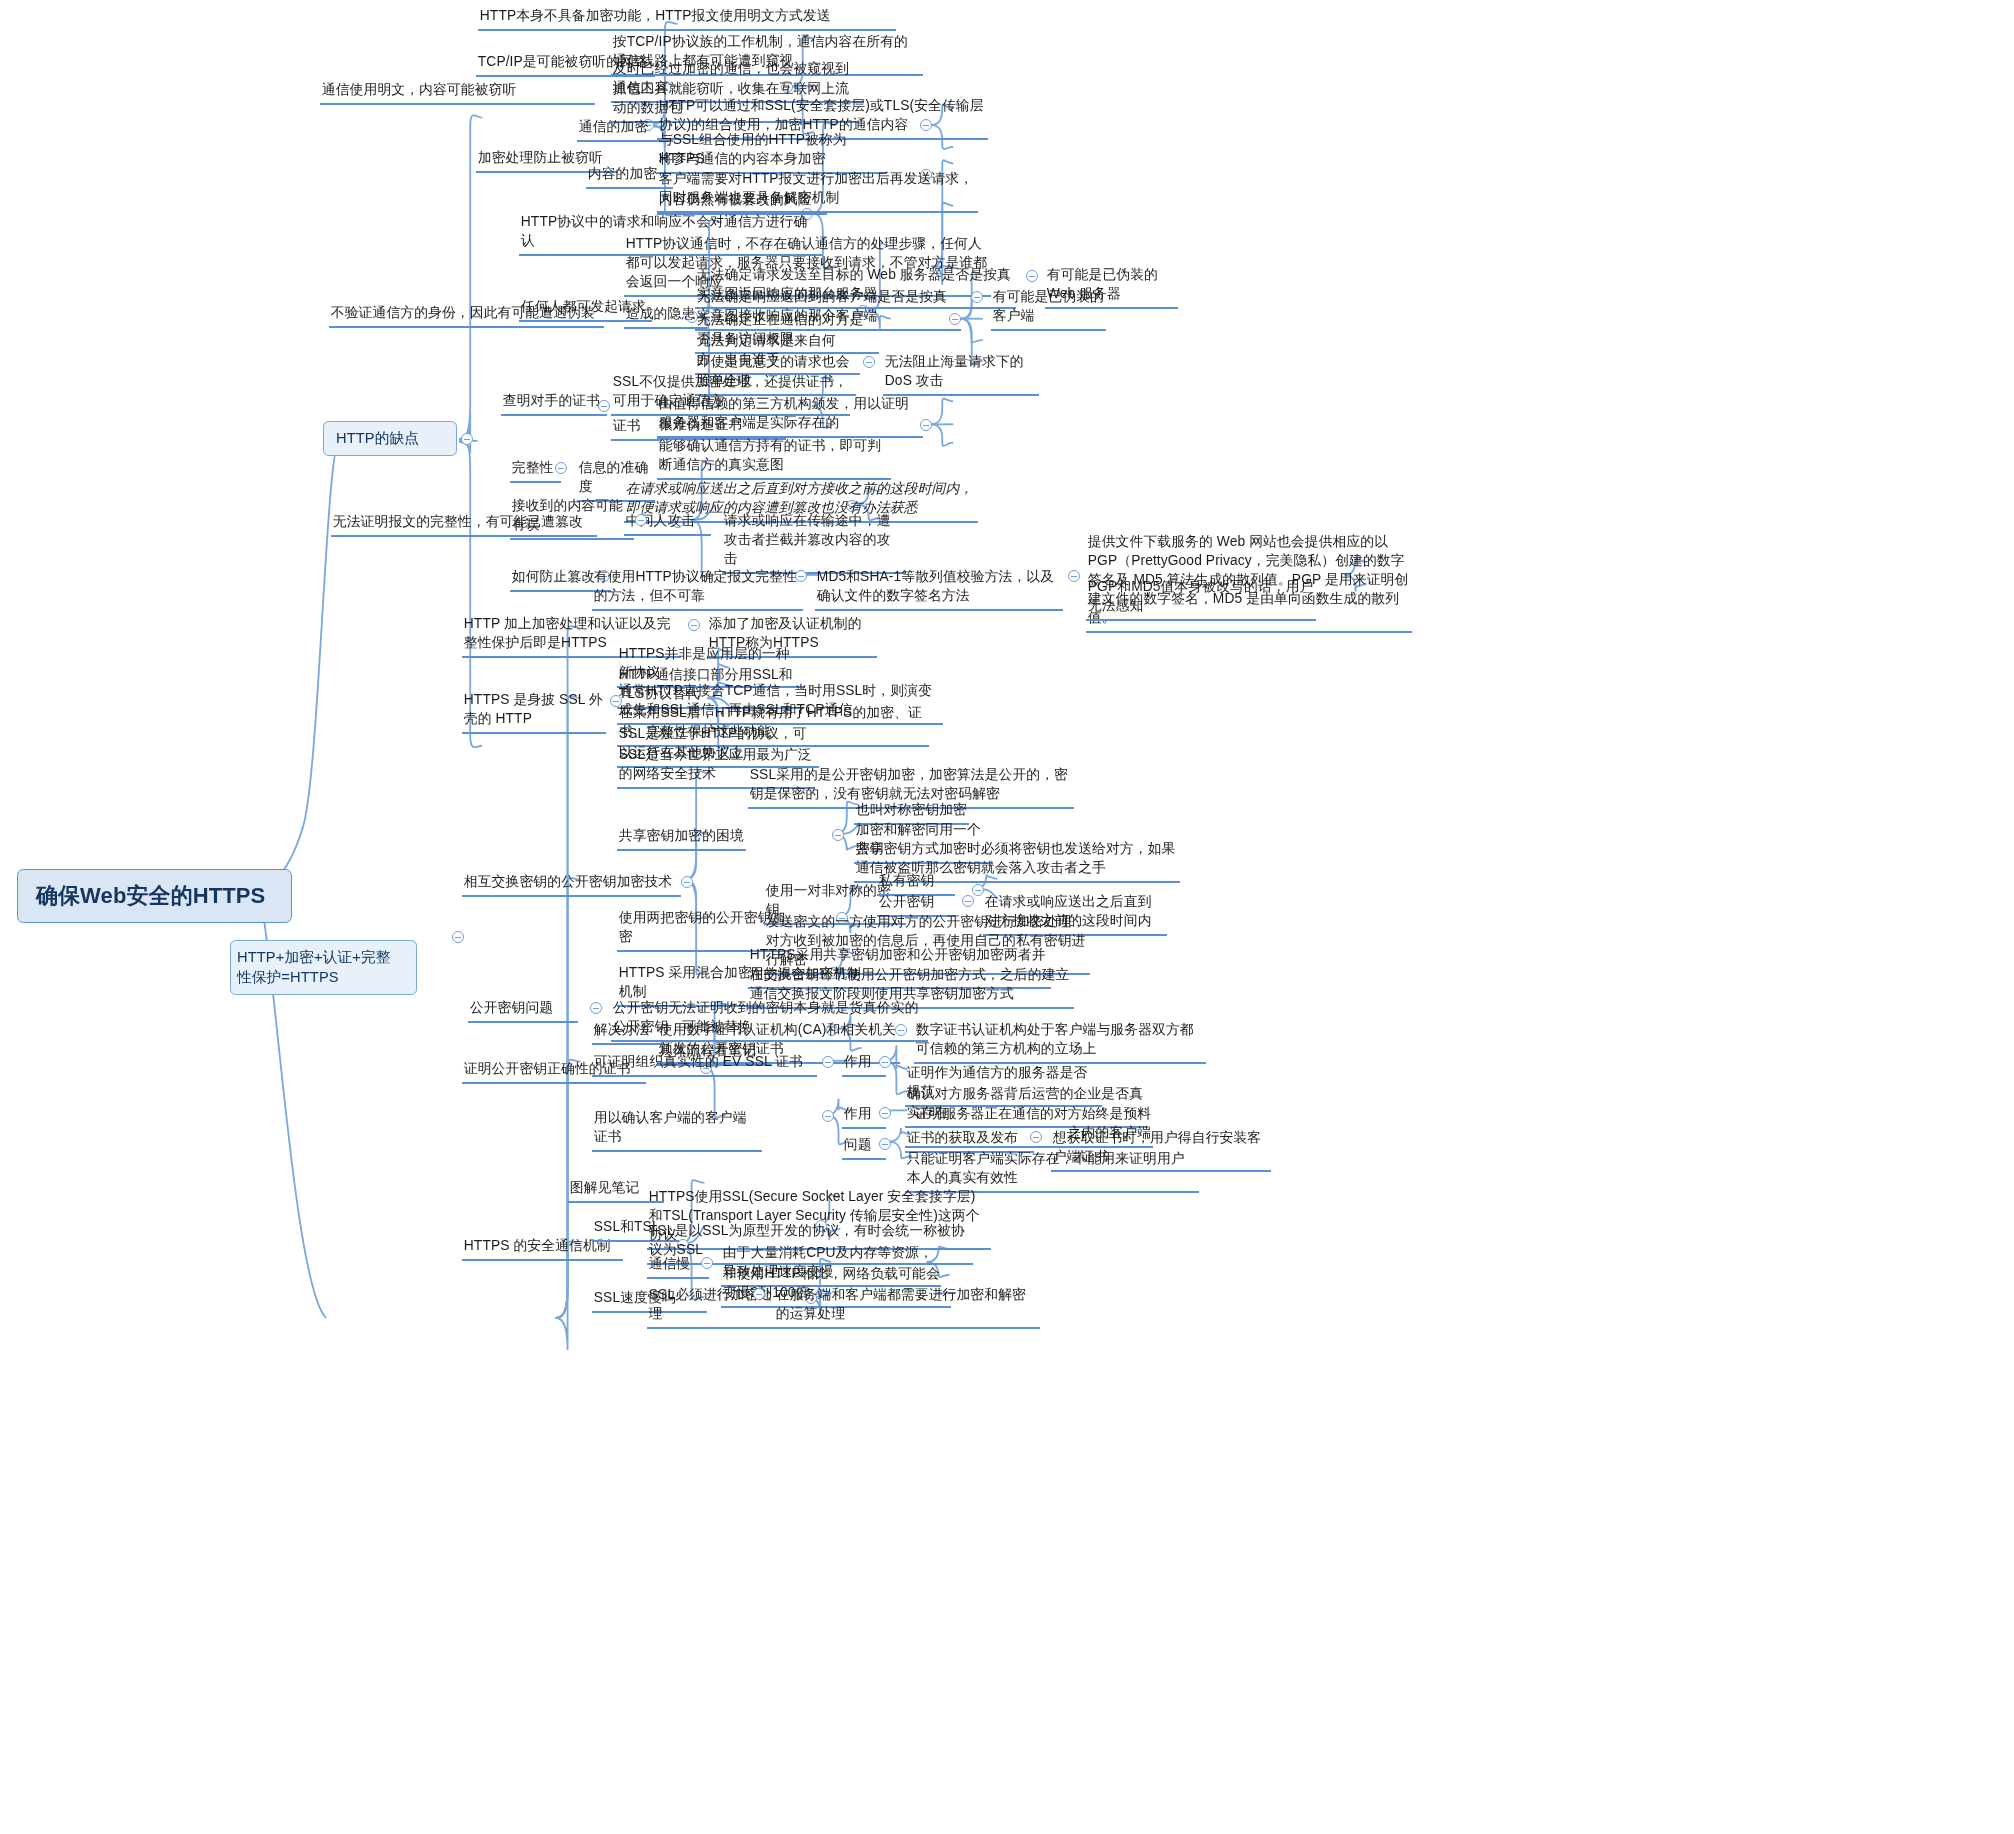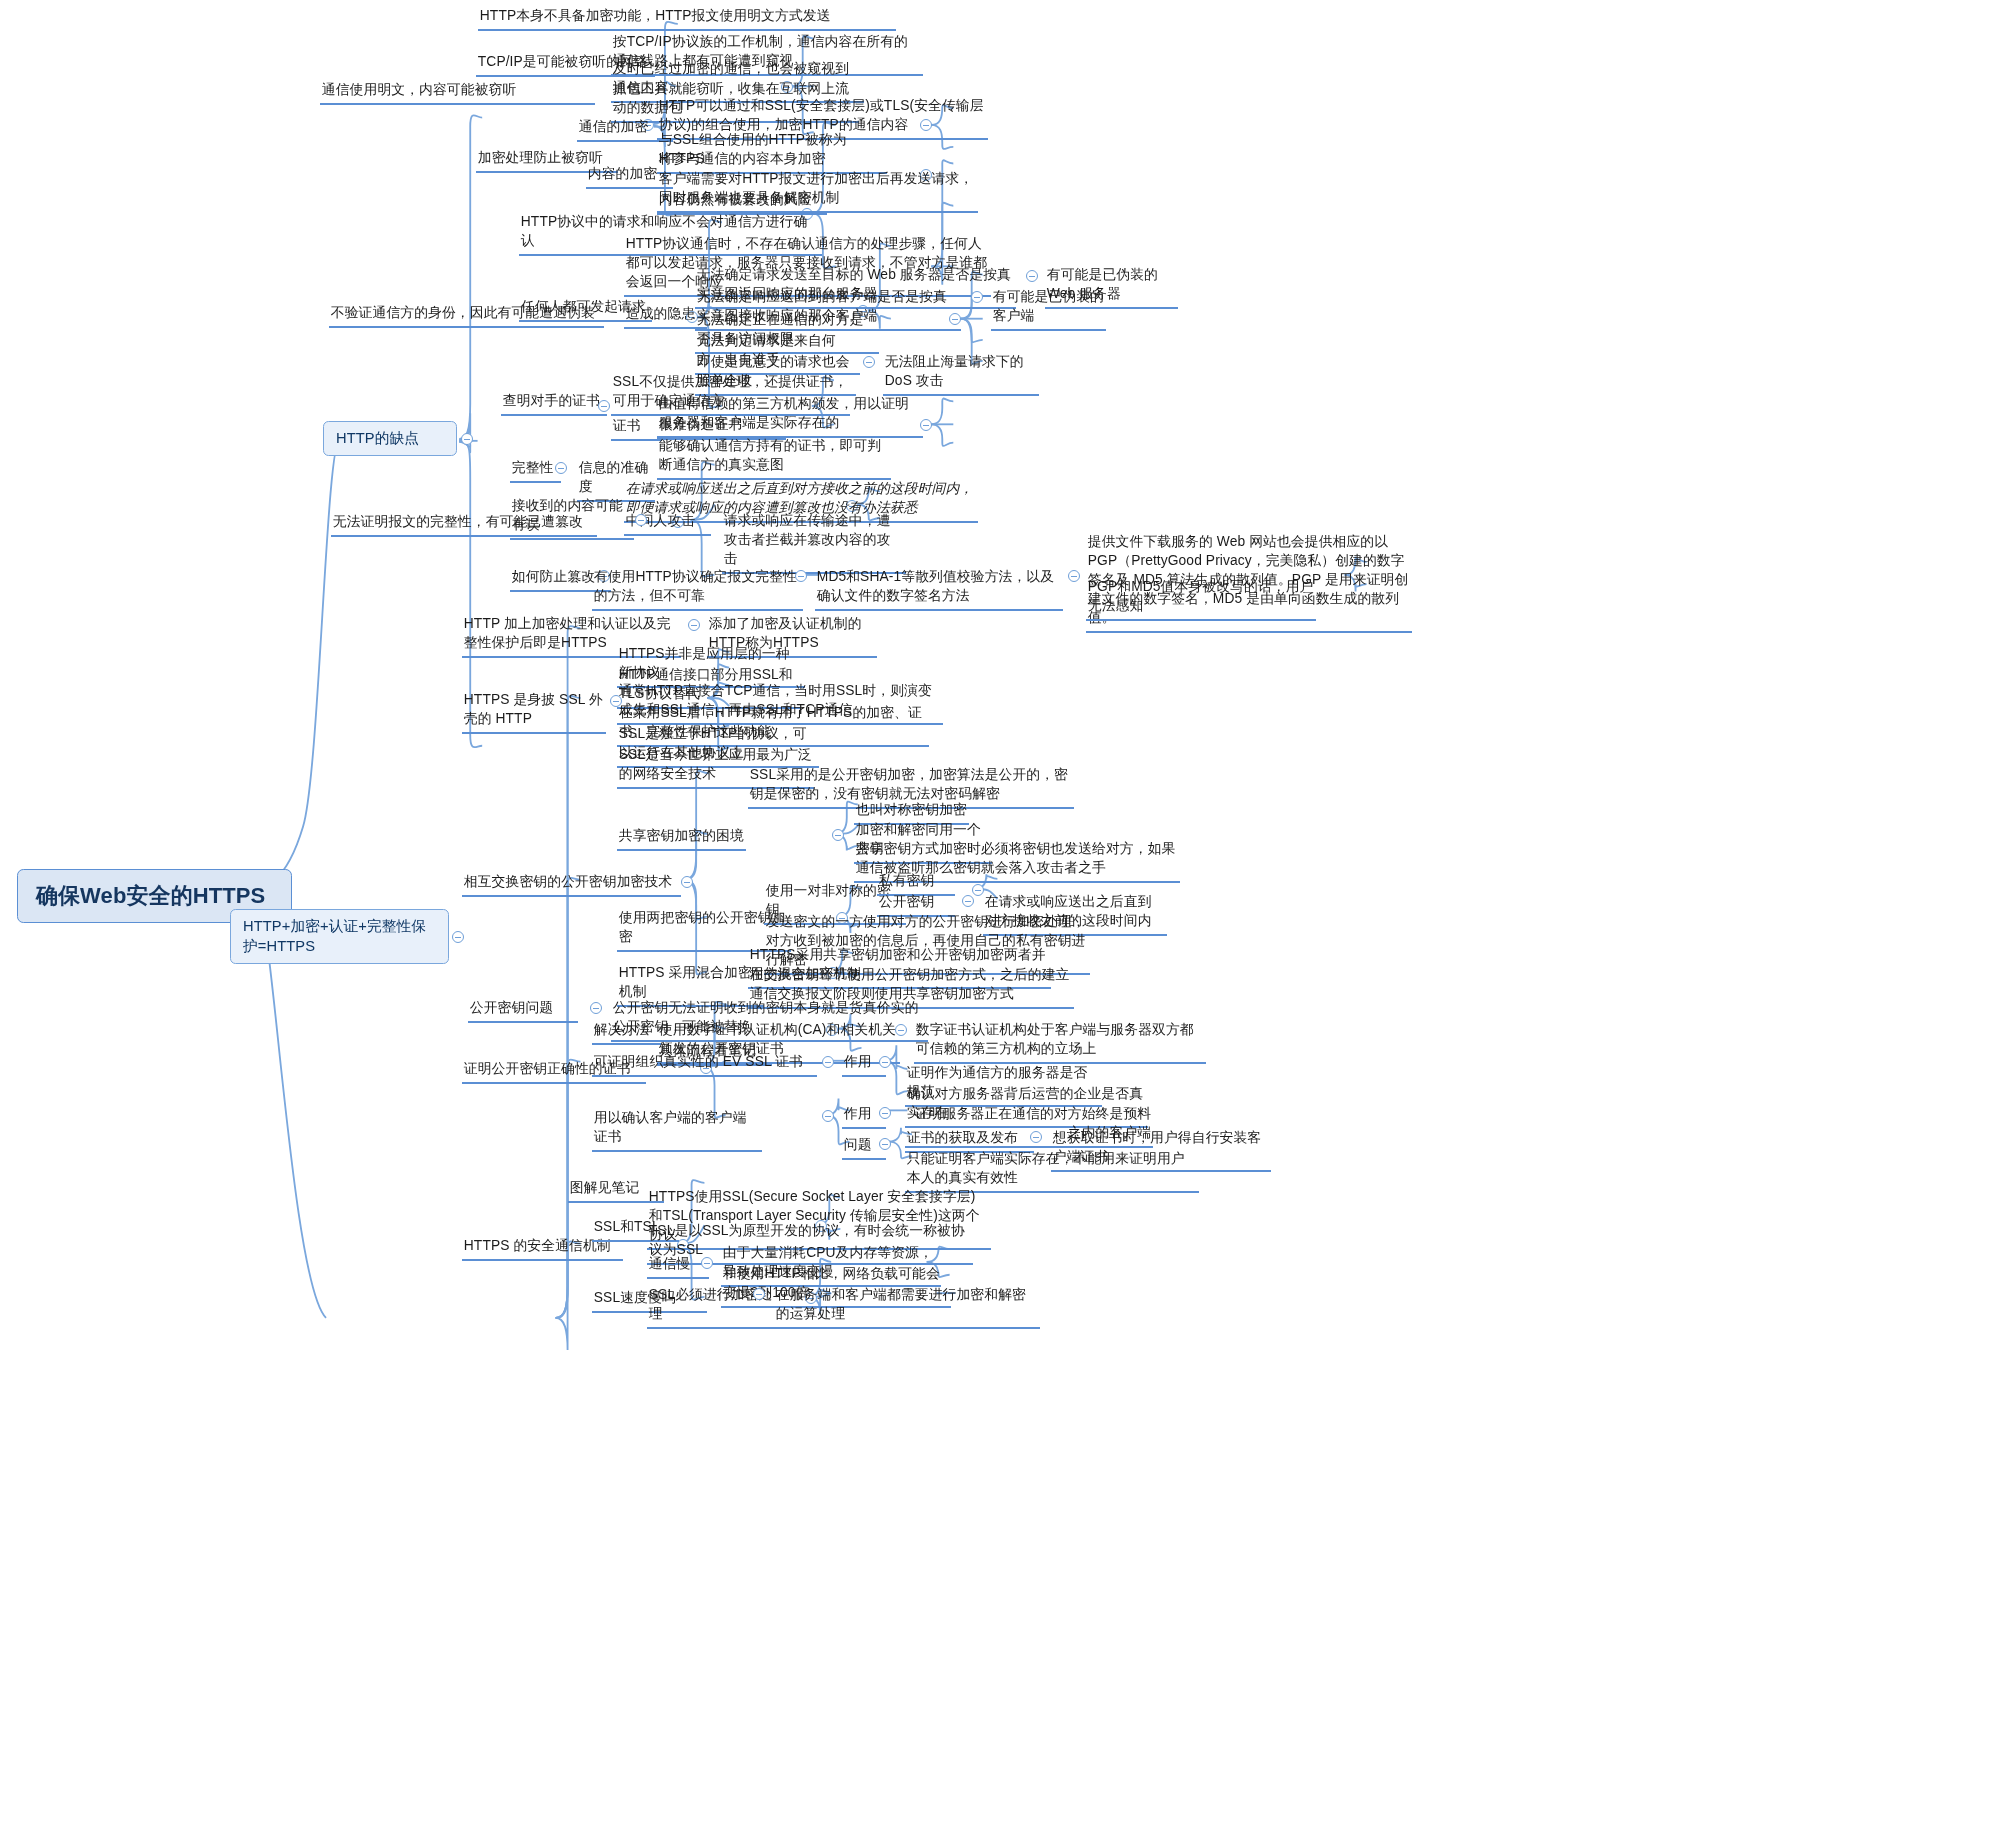--- a/index.html
+++ b/index.html
@@ -282,21 +282,21 @@
 
   <div class="node" style="left:510px;top:566px;width:101px;">如何防止篡改</div>
   <span class="tog" style="left:598px;top:570px;"></span>
   <div class="node" style="left:592px;top:566px;width:211px;">有使用HTTP协议确定报文完整性的方法，但不可靠</div>
   <span class="tog" style="left:795px;top:570px;"></span>
   <div class="node" style="left:815px;top:566px;width:248px;">MD5和SHA-1等散列值校验方法，以及确认文件的数字签名方法</div>
   <span class="tog" style="left:1068px;top:570px;"></span>
   <div class="node" style="left:1086px;top:531px;width:326px;">提供文件下载服务的 Web 网站也会提供相应的以 PGP（PrettyGood Privacy，完美隐私）创建的数字签名及 MD5 算法生成的散列值。PGP 是用来证明创建文件的数字签名，MD5 是由单向函数生成的散列值。</div>
   <div class="node" style="left:1086px;top:576px;width:230px;">PGP和MD5值本身被改写的话，用户无法感知</div>
 
-  <div class="node lvl1" style="left:230px;top:909px;width:219px;">HTTP+加密+认证+完整性保护=HTTPS</div>
+  <div class="node lvl1" style="left:230px;top:940px;width:187px;padding-left:6px;">HTTP+加密+认证+完整性保护=HTTPS</div>
   <span class="tog" style="left:452px;top:931px;"></span>
 
   <div class="node" style="left:462px;top:613px;width:219px;">HTTP 加上加密处理和认证以及完整性保护后即是HTTPS</div>
   <span class="tog" style="left:688px;top:619px;"></span>
   <div class="node" style="left:707px;top:613px;width:170px;">添加了加密及认证机制的HTTP称为HTTPS</div>
 
   <div class="node" style="left:462px;top:689px;width:144px;">HTTPS 是身披 SSL 外壳的 HTTP</div>
   <span class="tog" style="left:610px;top:695px;"></span>
   <div class="node" style="left:617px;top:643px;width:188px;">HTTPS并非是应用层的一种新协议</div>
   <div class="node" style="left:617px;top:664px;width:184px;">HTTP通信接口部分用SSL和TLS协议替代</div>

